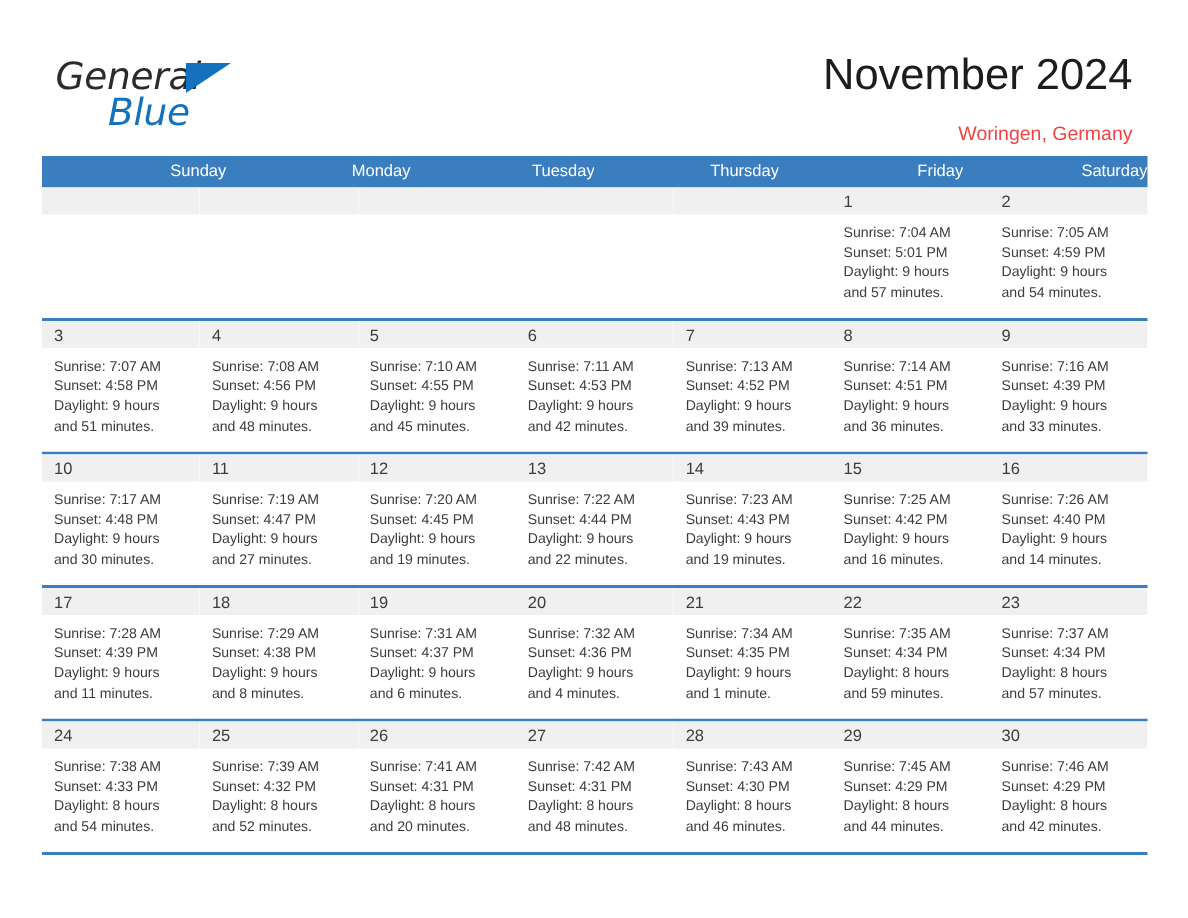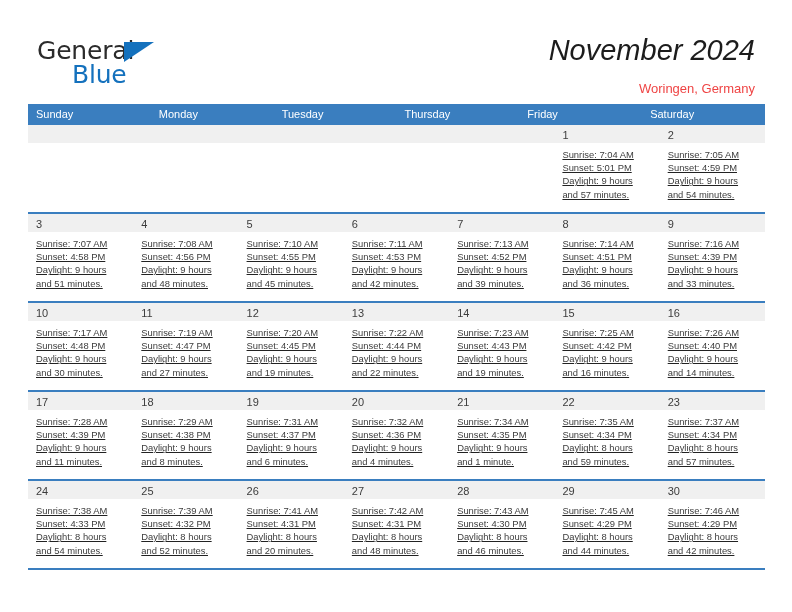--- a/index.html
+++ b/index.html
@@ -27,20 +27,21 @@
     left: 0; top: 0;
     width: 792px;
     height: 103px;
   }
   .logo {
     position: absolute;
     left: 37px;
     top: 38px;
     width: 200px;
     height: 52px;
+    font-style: italic;
   }
   .logo-general {
     position: absolute;
     left: 0; top: 0;
     font-size: 25px;
     font-weight: 400;
     letter-spacing: -0.2px;
     color: #2b2b2b;
     line-height: 26px;
     font-family: "DejaVu Sans", sans-serif;
@@ -70,21 +71,20 @@
     right: 37px;
     top: 33px;
     text-align: right;
   }
   .month-title {
     font-size: 29px;
     font-weight: 400;
     color: #1c1c1c;
     line-height: 34px;
     white-space: nowrap;
-    font-style: italic;
   }
   .location-title {
     font-size: 13px;
     font-weight: 400;
     color: #ef4444;
     line-height: 18px;
     margin-top: 13px;
     white-space: nowrap;
   }
 
@@ -93,20 +93,21 @@
     position: absolute;
     left: 28px;
     top: 104px;
     width: 737px;
   }
   .weekday-row {
     display: flex;
     width: 100%;
     background: #3a7ebf;
     height: 21px;
+    text-align: right;
   }
   .weekday-cell {
     flex: 1 1 0;
     color: #ffffff;
     font-size: 11px;
     line-height: 21px;
     padding-left: 8px;
     white-space: nowrap;
     overflow: hidden;
   }
@@ -127,21 +128,20 @@
     background: #f0f0f0;
     padding-left: 8px;
   }
   .day-number {
     font-size: 11px;
     line-height: 18px;
     color: #3c3c3c;
   }
   .day-body {
     padding: 5px 6px 0 8px;
-    text-decoration: underline;
   }
   .day-line {
     font-size: 9.4px;
     line-height: 13.2px;
     color: #3c3c3c;
     white-space: nowrap;
   }
   .day-cell.empty .day-number-band { background: #f0f0f0; }
 </style>
 </head>

